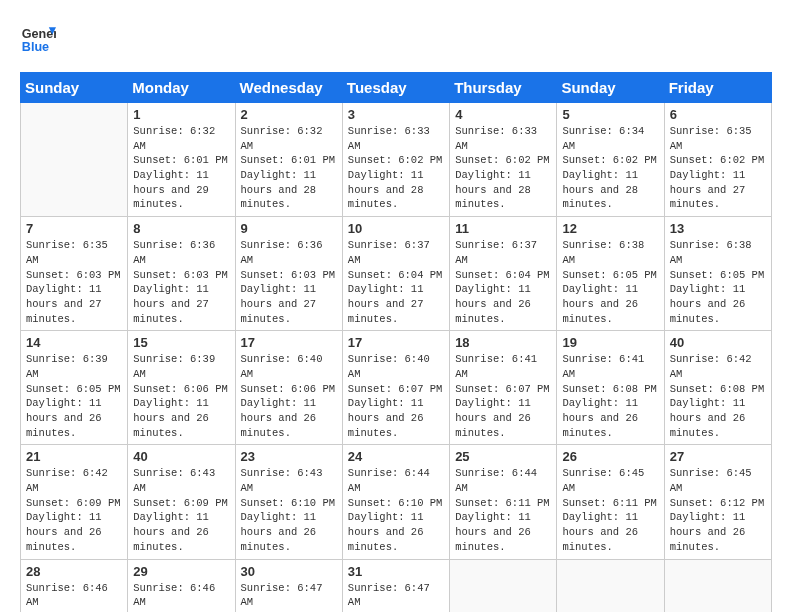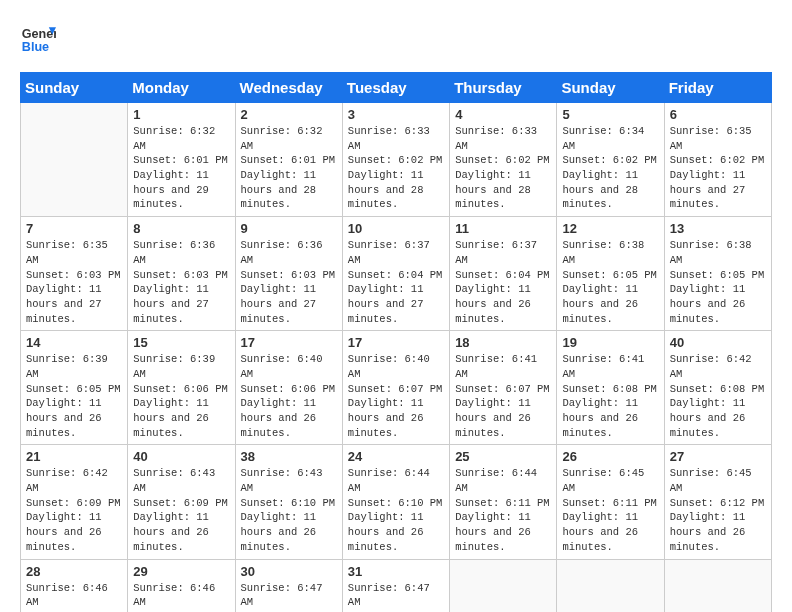--- a/index.html
+++ b/index.html
@@ -203,21 +203,21 @@
       <tr>
         <td>
           <span class="day-number">21</span>
           <div class="day-info">Sunrise: 6:42 AM<br>Sunset: 6:09 PM<br>Daylight: 11 hours and 26 minutes.</div>
         </td>
         <td>
           <span class="day-number">40</span>
           <div class="day-info">Sunrise: 6:43 AM<br>Sunset: 6:09 PM<br>Daylight: 11 hours and 26 minutes.</div>
         </td>
         <td>
-          <span class="day-number">38</span>
+          <span class="day-number">23</span>
           <div class="day-info">Sunrise: 6:43 AM<br>Sunset: 6:10 PM<br>Daylight: 11 hours and 26 minutes.</div>
         </td>
         <td>
           <span class="day-number">24</span>
           <div class="day-info">Sunrise: 6:44 AM<br>Sunset: 6:10 PM<br>Daylight: 11 hours and 26 minutes.</div>
         </td>
         <td>
           <span class="day-number">25</span>
           <div class="day-info">Sunrise: 6:44 AM<br>Sunset: 6:11 PM<br>Daylight: 11 hours and 26 minutes.</div>
         </td>

